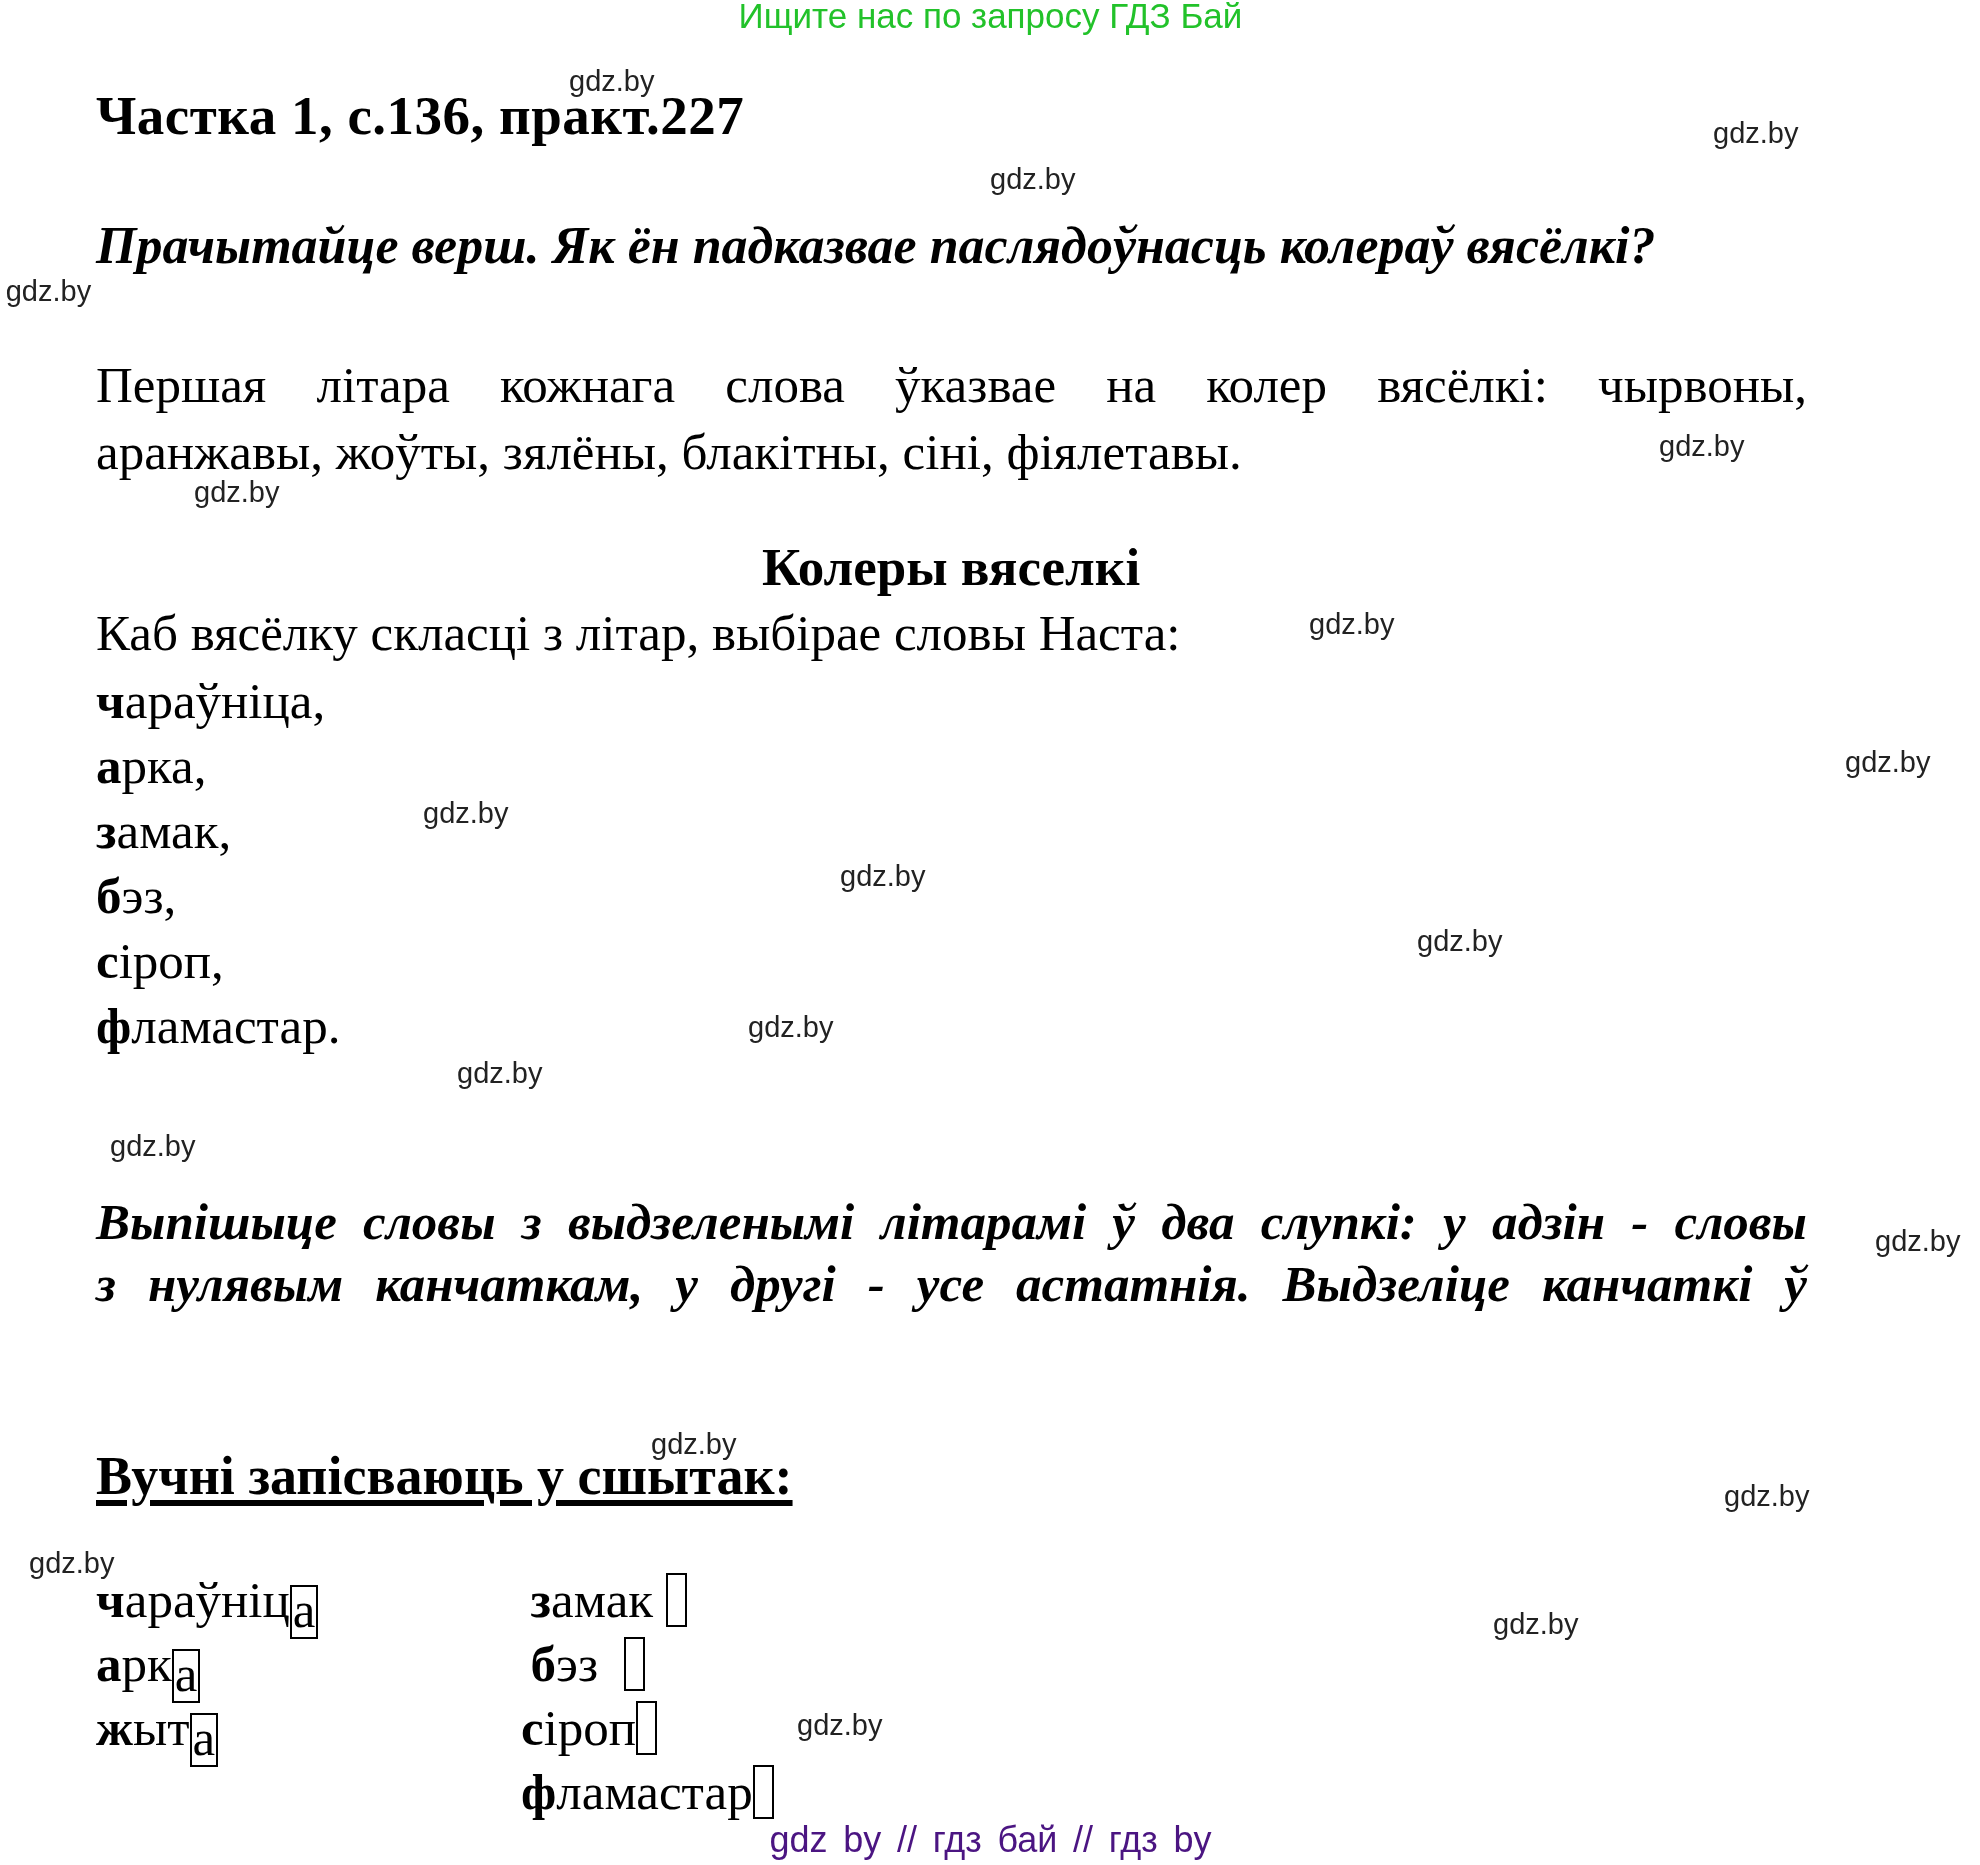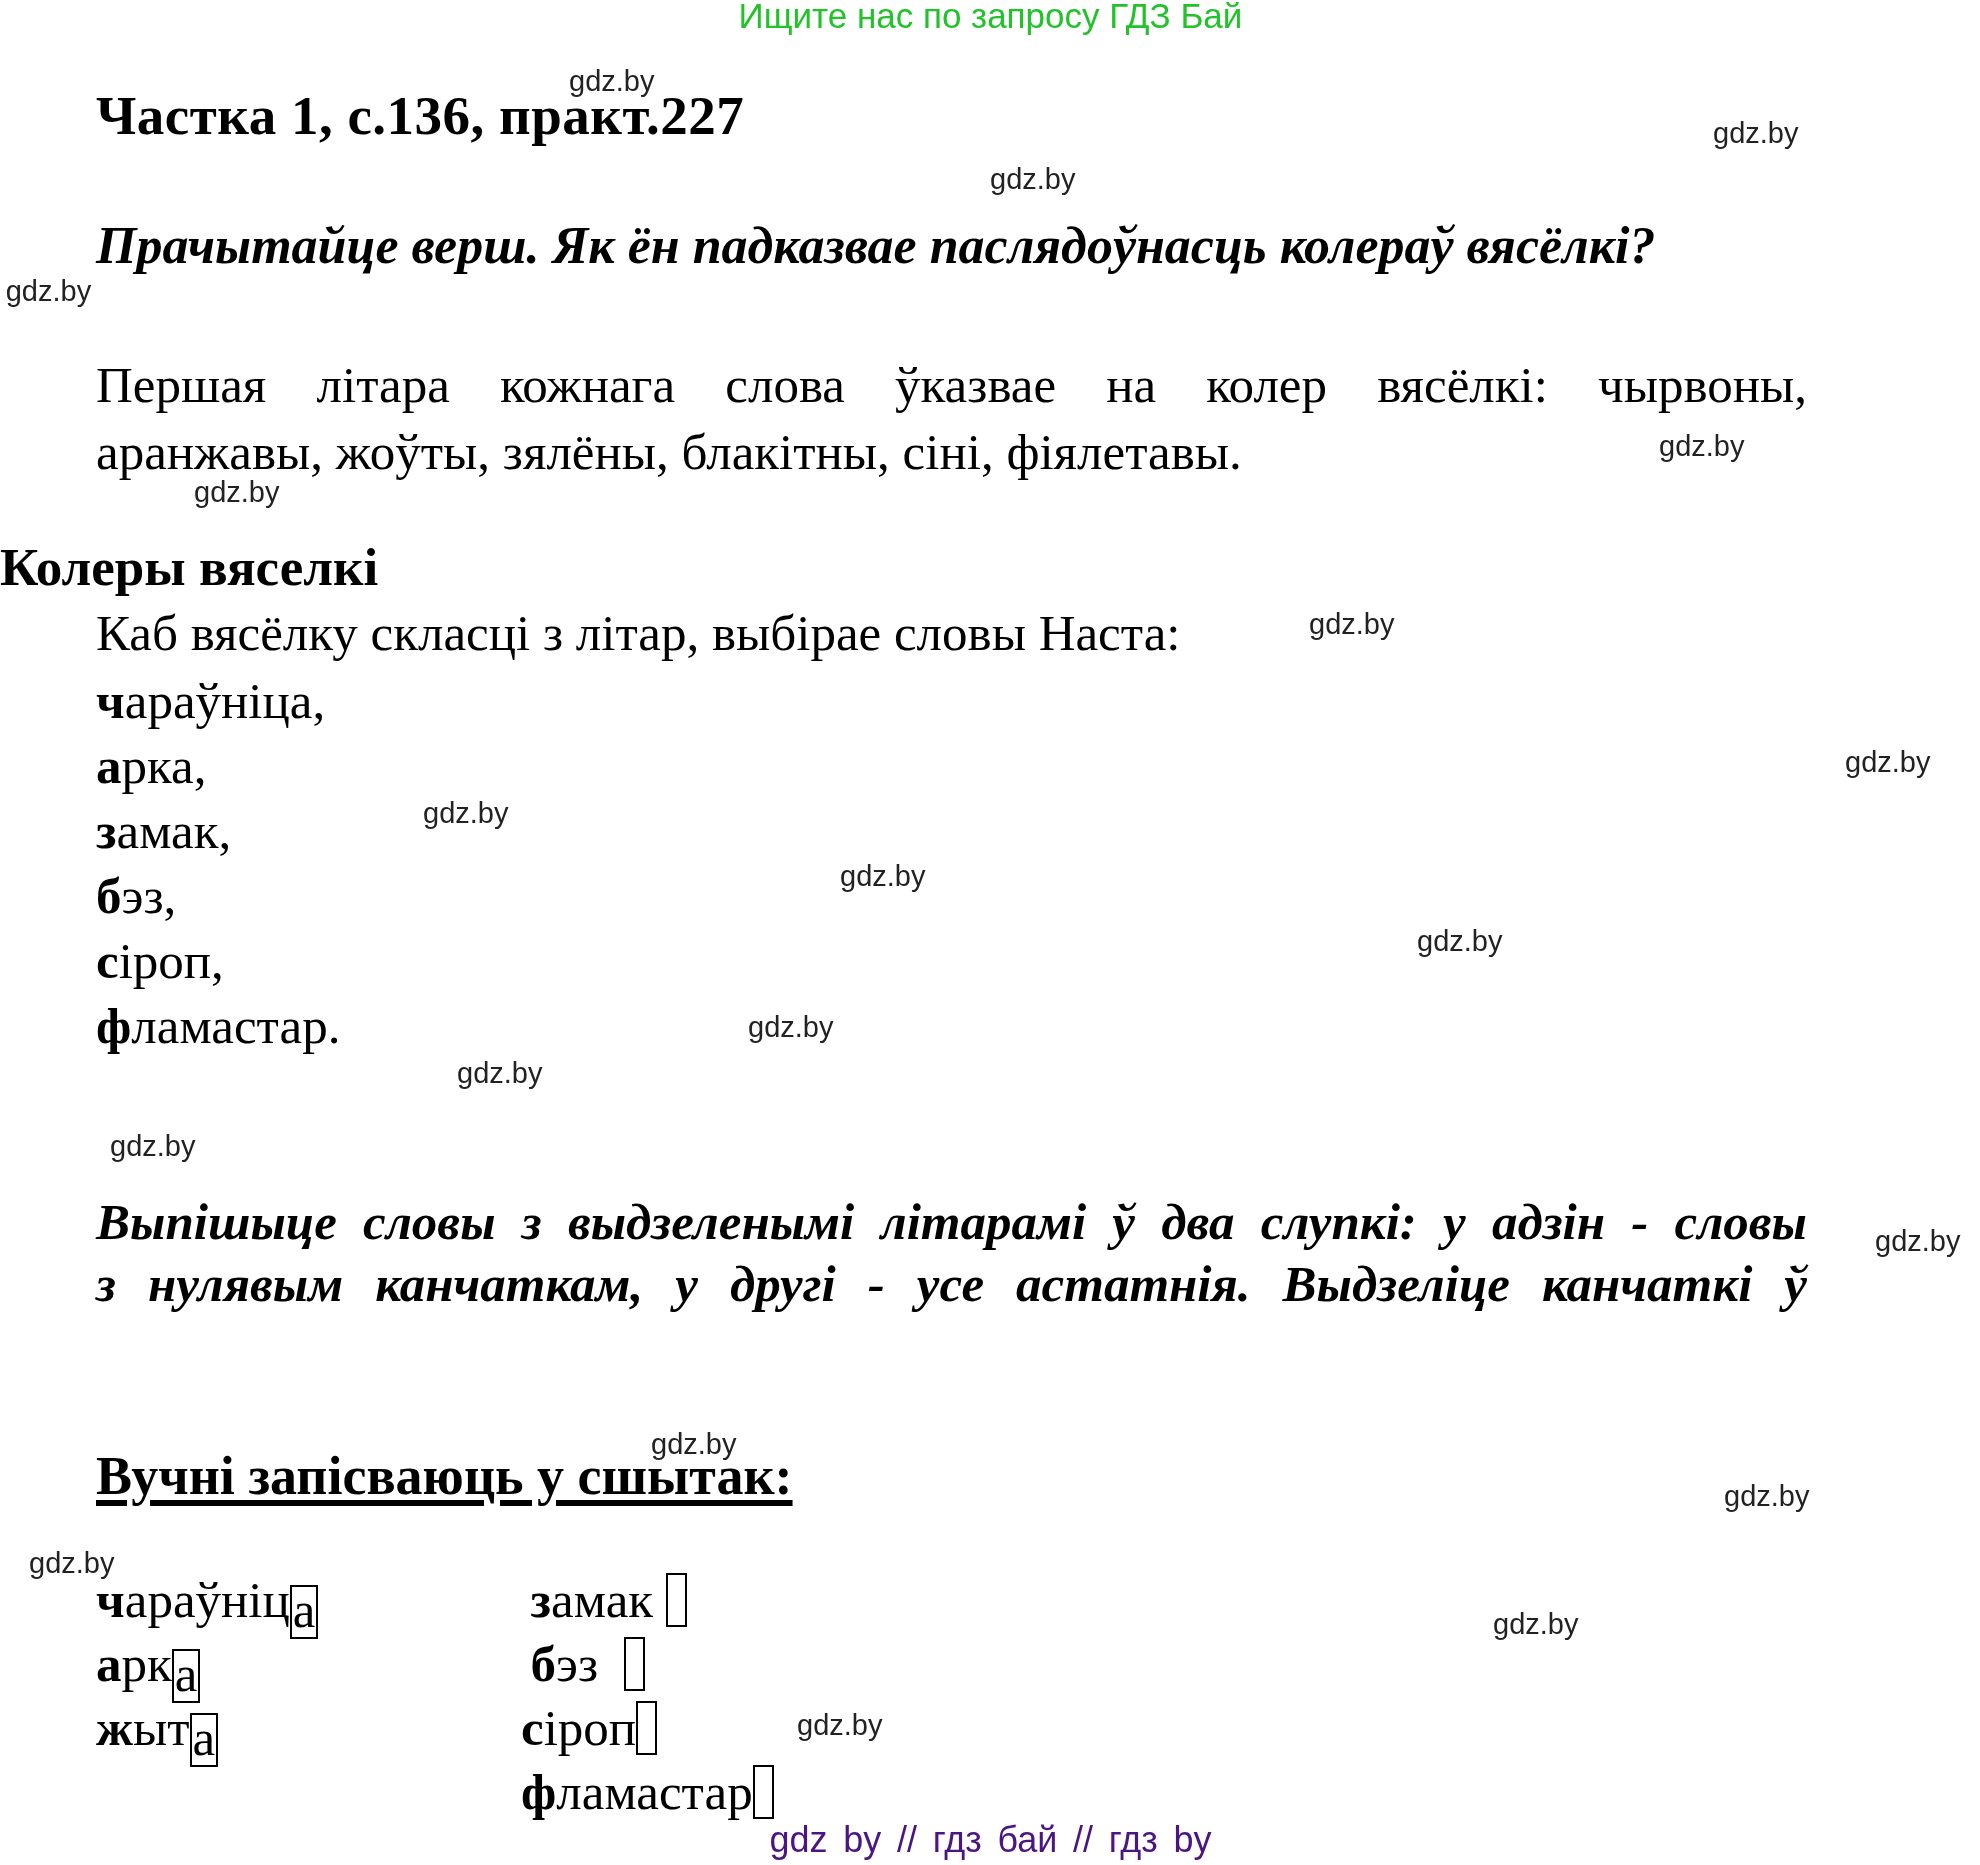--- a/index.html
+++ b/index.html
@@ -7,21 +7,21 @@
          font-family:"Liberation Serif", "DejaVu Serif", serif; color:#000; }
   .abs { position:absolute; white-space:nowrap; }
   .banner { top:-3.8px; left:0; width:1981px; text-align:center; font-family:"Liberation Sans", "DejaVu Sans", sans-serif;
             font-size:35px; color:#22c22a; }
   .title { left:96px; top:84px; font-size:55px; font-weight:bold; letter-spacing:0.5px; }
   .question { left:96px; top:216px; font-size:52px; font-weight:bold; font-style:italic; }
   .para { left:96px; width:1711px; white-space:normal; font-size:51px; line-height:67px; top:352px;
           text-align:justify; text-align-last:left; }
   .para .ln { display:block; text-align:justify; text-align-last:justify; }
   .para .ln.last { text-align-last:left; }
-  .subhead { left:0; width:1902px; top:537px; font-size:53px; font-weight:bold; }
+  .subhead { left:0; width:1902px; text-align:center; top:537px; font-size:53px; font-weight:bold; }
   .intro { left:96px; top:604px; font-size:51px;text-align:center; }
   .list { left:96px; top:669px; font-size:51px; line-height:65px; }
   .list .item { display:block; }
   .list b { font-weight:bold; }
   .task { left:96px; top:1191px; width:1711px; white-space:normal; font-size:51px; line-height:62px;
           font-weight:bold; font-style:italic; }
   .task .ln { display:block; text-align:justify; text-align-last:justify; }
   .task .ln.last { text-align-last:left; }
   .notebook { left:96px; top:1445px; font-size:54px; font-weight:bold; text-decoration:underline;
               text-decoration-thickness:5.7px; text-underline-offset:5.7px; }

